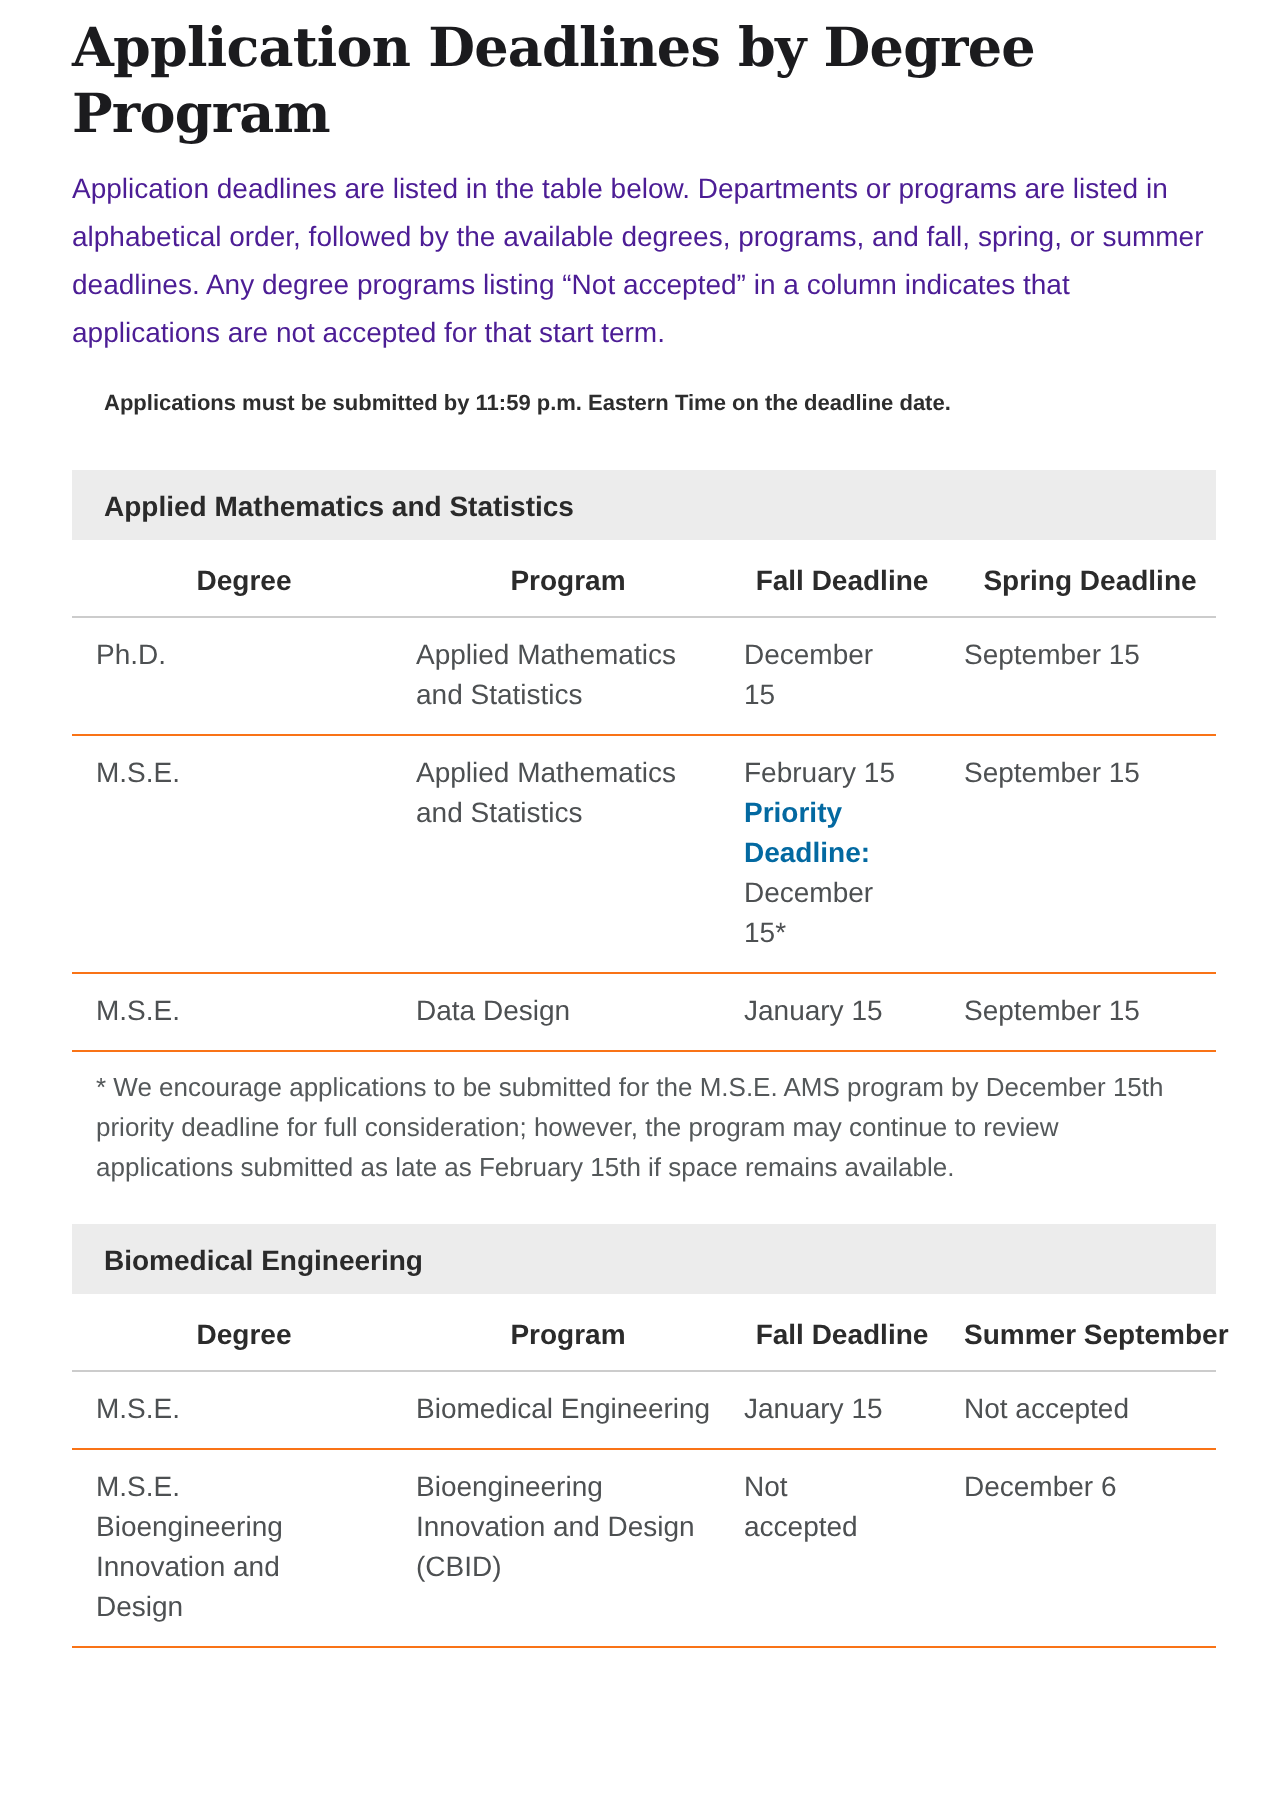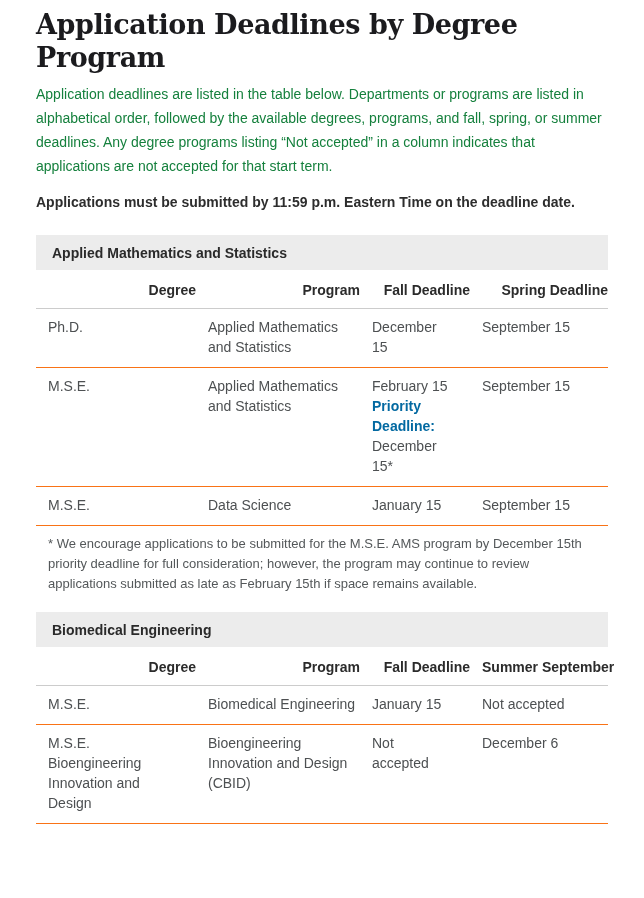--- a/index.html
+++ b/index.html
@@ -16,46 +16,46 @@
     font-weight: 700;
     font-size: 27px;
     line-height: 33px;
     letter-spacing: -0.4px;
     color: #1b1b1e;
     margin: 0 0 8px 0;
   }
   p.intro {
     font-size: 14px;
     line-height: 24px;
-    color: #15803d;
+    color: #4c1d95;
     margin: 0 0 14px 0;
   }
   p.deadline-note {
-    font-size: 14px;
+    font-size: 11px;
     line-height: 21px;
     font-weight: bold;
     color: #2d2d2d;
-    margin: 0 0 22px 0;
+    margin: 0 0 22px 16px;
   }
   section.degree-section { margin: 0 0 18px 0; }
   .section-bar {
     background: #ececec;
     padding: 9px 16px 8px 16px;
     font-size: 14px;
     font-weight: bold;
     color: #2a2a2a;
     line-height: 18px;
   }
   table.deadlines {
     width: 572px;
     table-layout: fixed;
     border-collapse: collapse;
   }
   table.deadlines th {
-    text-align: right;
+    text-align: center;
     font-size: 14px;
     font-weight: bold;
     color: #2b2b2b;
     padding: 10px 0 8px 12px;
     border-bottom: 1px solid #cccccc;
     line-height: 20px;
     white-space: nowrap;
     overflow: visible;
   }
   table.deadlines td {
@@ -119,21 +119,21 @@
 and Statistics</td>
               <td><span>February 15
 </span><strong>Priority
 Deadline:</strong><span>
 December
 15*</span></td>
               <td>September 15</td>
             </tr>
             <tr>
               <td>M.S.E.</td>
-              <td>Data Science</td>
+              <td>Data Design</td>
               <td>January 15</td>
               <td>September 15</td>
             </tr>
           </tbody>
     </table>
     <p class="footnote">* We encourage applications to be submitted for the M.S.E. AMS program by December 15th priority deadline for full consideration; however, the program may continue to review applications submitted as late as February 15th if space remains available.</p>
   </section>
 
   <section class="degree-section">
     <div class="section-bar">

